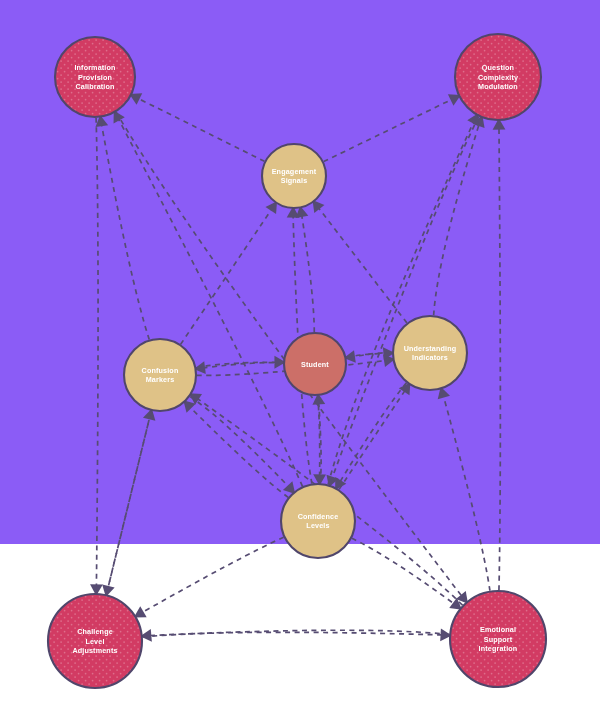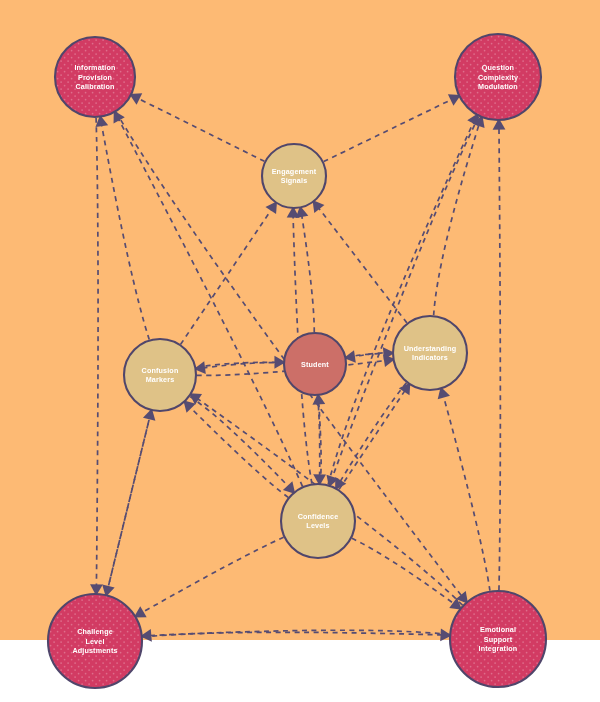--- a/index.html
+++ b/index.html
@@ -10,22 +10,22 @@
   }
   body {
     font-family: "Liberation Sans", sans-serif;
     width: 600px;
     height: 702px;
     overflow: hidden;
   }
   #graph-canvas {
     position: relative;
     width: 600px;
-    height: 640px;
-    background: #fdba74;
+    height: 544px;
+    background: #8b5cf6;
   }
   #graph-svg {
     position: absolute;
     top: 0;
     left: 0;
     width: 600px;
     height: 702px;
     display: block;
   }
   .node-label {

